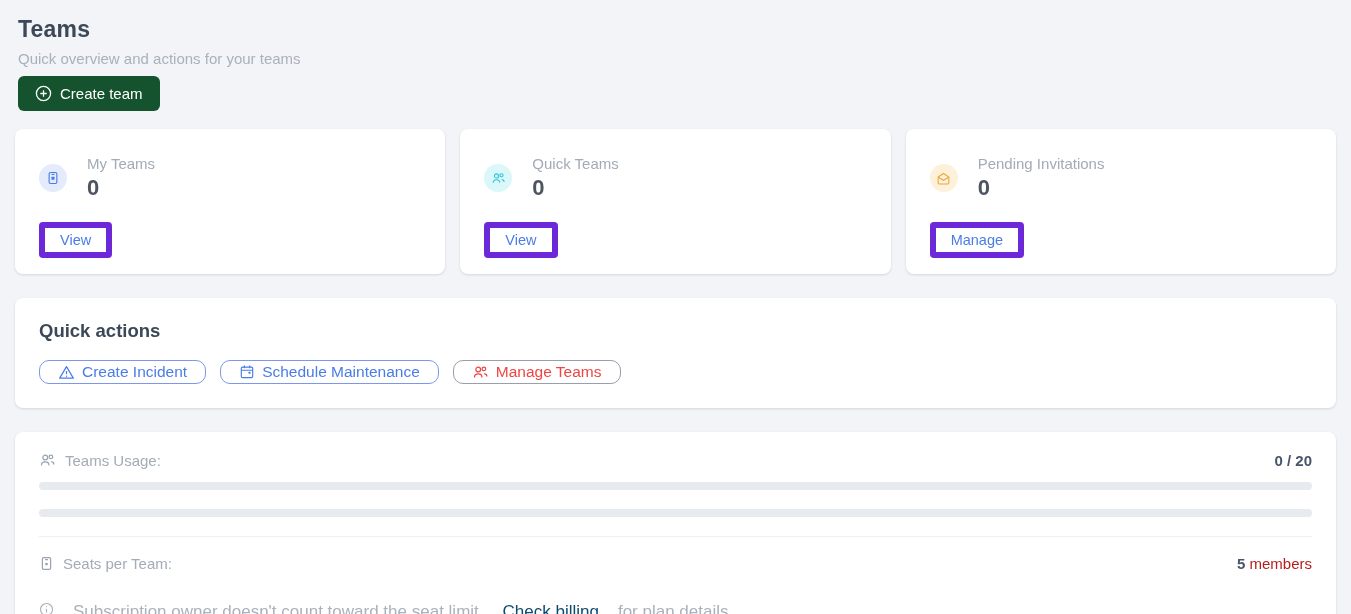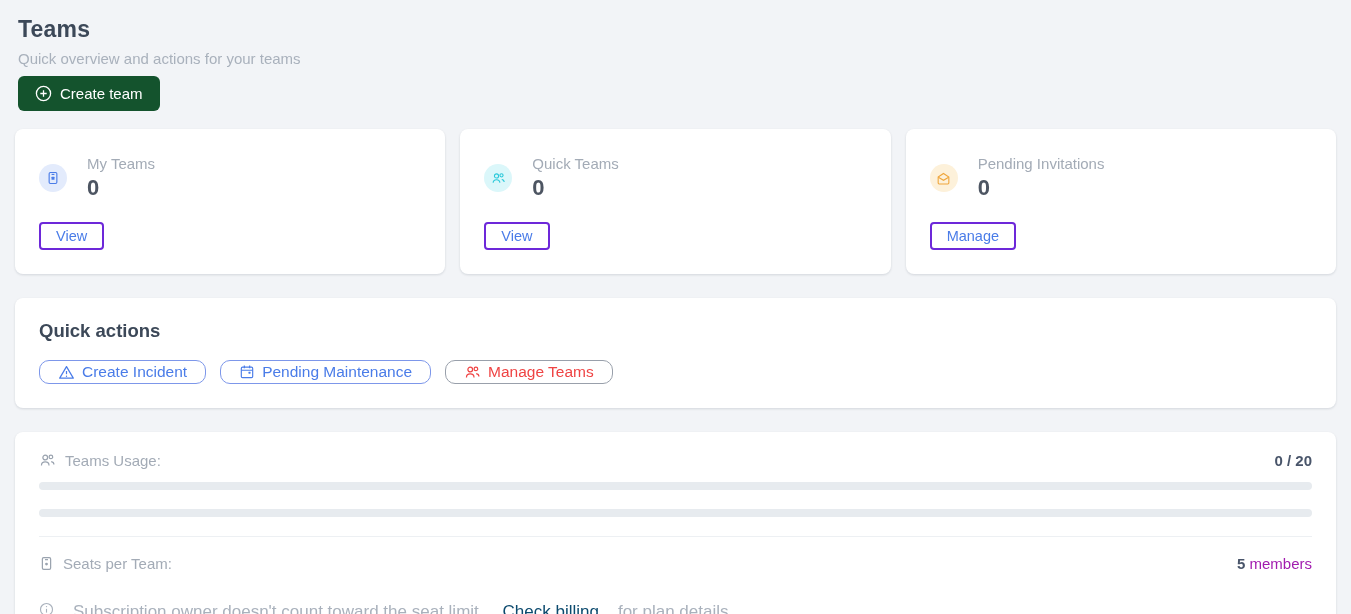--- a/index.html
+++ b/index.html
@@ -38,21 +38,21 @@
     width: 28px; height: 28px; border-radius: 50%;
     display: flex; align-items: center; justify-content: center; flex: 0 0 28px;
   }
   .ic-blue  { background: #e3ebfc; color: #4a7ce8; }
   .ic-cyan  { background: #dbf7fa; color: #2cc9da; }
   .ic-amber { background: #fdf1da; color: #efa63b; }
   .stat-label { font-size: 15px; color: #a3abb6; }
   .stat-value { font-size: 22px; font-weight: 700; color: #4d5562; margin-top: 3px; }
   .btn-outline-blue {
     margin-top: 21px;
-    background: #fff; border: 2px solid #6d28d9; color: #4a7ce8;
+    background: #fff; border: 6px solid #6d28d9; color: #4a7ce8;
     border-radius: 4px; font-family: "Liberation Sans", sans-serif;
     font-size: 14.5px; padding: 4px 15px; cursor: pointer;
   }
 
   
   .qa-card { margin-top: 24px; padding: 22px 12px 24px 24px; }
   .qa-title { font-size: 18.5px; font-weight: 600; color: #3c4858; }
   .qa-buttons { display: flex; gap: 14px; margin-top: 18px; }
   .qa-btn {
     display: inline-flex; align-items: center; gap: 7px;
@@ -70,21 +70,21 @@
   .usage-label { display: inline-flex; align-items: center; gap: 9px; font-size: 15px; color: #a3abb6; }
   .usage-label svg { display: block; color: #9aa3af; }
   .usage-value { font-size: 15px; font-weight: 700; color: #49556a; }
   .progress-track {
     height: 8px; background: #e7ebef; border-radius: 4px;
     margin: 13px 0 19px 0; overflow: hidden;
   }
   .progress-fill { height: 100%; background: #5b7ce4; border-radius: 4px; width: 0%; }
   .usage-divider { border: none; border-top: 1px solid #edf0f3; margin: 3px 0 0 0; }
   .seats-row { margin-top: 18px; }
-  .seats-value-suffix { font-weight: 400; color: #a21caf; }
+  .seats-value-suffix { font-weight: 400; color: #b91c1c; }
   .usage-note {
     display: flex; align-items: center; gap: 19px; margin-top: 30px;
     font-size: 17px; color: #a9b1bc;
   }
   .usage-note svg { color: #a9b1bc; flex: 0 0 auto; }
   .billing-link { color: #0c4a6e; text-decoration: none; cursor: pointer; }
 </style>
 </head>
 <body>
 
@@ -177,21 +177,21 @@
       </button>
 
       <button class="qa-btn qa-blue">
         <span>
           <svg width="16" height="16" viewBox="0 0 18 18" fill="none" stroke="currentColor" stroke-width="1.3">
             <rect x="2.6" y="3.6" width="12.8" height="11.8" rx="1.4"></rect>
             <path d="M6 1.8v3M12 1.8v3M2.6 7h12.8"></path>
             <rect x="10.6" y="8.6" width="2.4" height="2.4" rx="0.5" fill="currentColor" stroke="none"></rect>
           </svg>
         </span>
-        <span>Pending Maintenance</span>
+        <span>Schedule Maintenance</span>
       </button>
 
       <button class="qa-btn qa-gray">
         <span>
           <svg width="17" height="17" viewBox="0 0 18 18" fill="none" stroke="currentColor" stroke-width="1.3">
             <circle cx="6.6" cy="5.9" r="2.5"></circle>
             <path d="M2.6 14.2c0-2.2 1.8-3.7 4-3.7s4 1.5 4 3.7"></path>
             <circle cx="12.6" cy="5.2" r="1.9"></circle>
             <path d="M12.9 10.1c1.6 0.2 2.9 1.5 2.9 3.2"></path>
           </svg>

